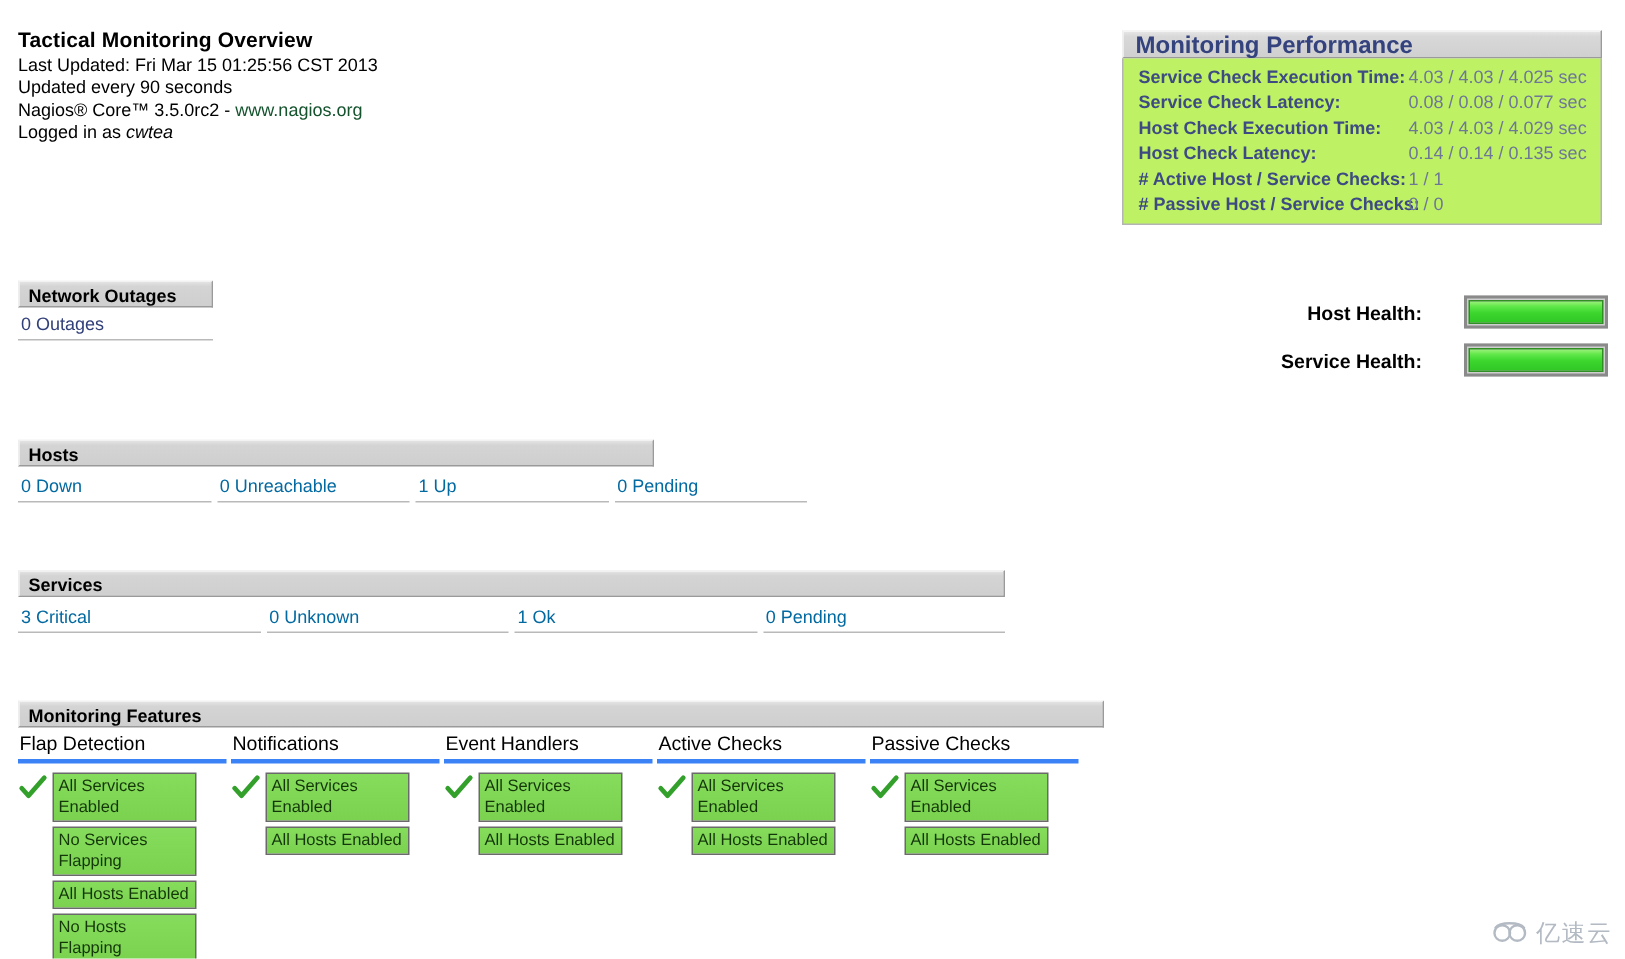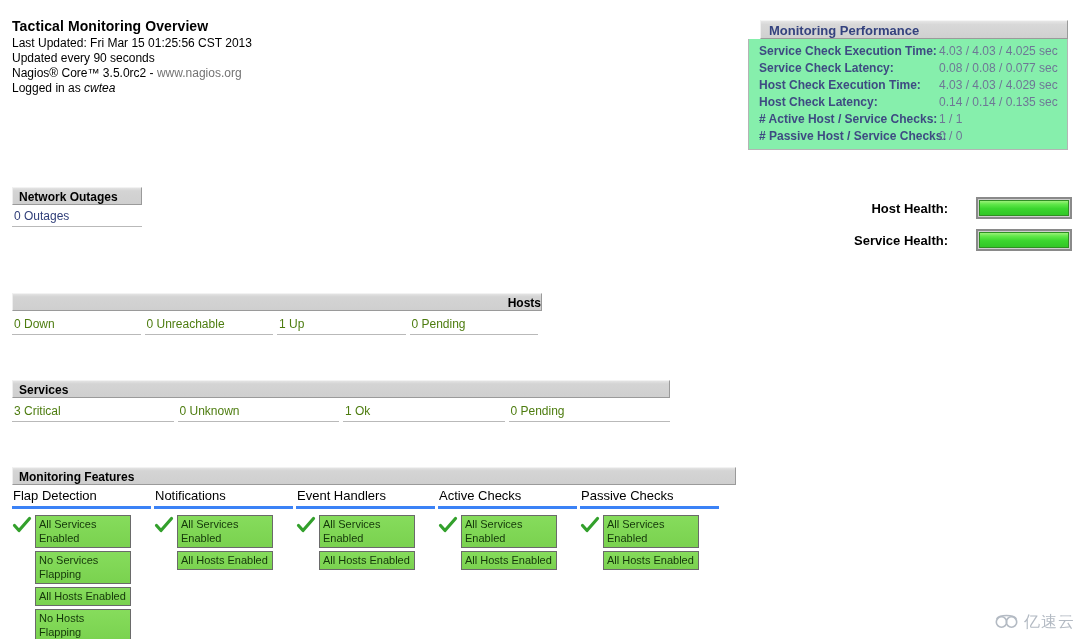--- a/index.html
+++ b/index.html
@@ -30,21 +30,21 @@
     margin: 0 0 2px 0;
     letter-spacing: 0.1px;
   }
   .info-line {
     font-size: 12px;
     line-height: 15px;
     color: #000000;
     white-space: nowrap;
   }
   .info-line .nagios-link {
-    color: #737373;
+    color: #14532d;
     text-decoration: none;
   }
   .info-line .user-name { font-style: italic; }
 
   
   .section-bar {
     background: linear-gradient(to bottom, #e3e3e3 0%, #d4d4d4 18%, #cfcfcf 100%);
     border: 1px solid #9a9a9a;
     border-top-color: #f2f2f2;
     border-left-color: #eeeeee;
@@ -66,34 +66,34 @@
     text-decoration: none;
     display: block;
     padding: 4px 0 3px 2px;
     border-bottom: 1px solid #b9b9b9;
     box-sizing: border-box;
     white-space: nowrap;
   }
 
   
   #hosts-block { left: 12px; top: 293px; width: 526px; }
-  #hosts-block .section-bar { width: 530px; text-align: right; }
+  #hosts-block .section-bar { width: 424px; }
   #services-block { left: 12px; top: 380px; width: 658px; }
   #services-block .section-bar { width: 658px; }
   .status-row { display: flex; margin-top: 2px; }
   .status-cell {
     flex: 1 1 0;
     border-bottom: 1px solid #b9b9b9;
     padding: 4px 0 3px 2px;
     box-sizing: border-box;
     margin-right: 4px;
   }
   .status-cell:last-child { margin-right: 0; }
   .status-cell a {
-    color: #4d7c0f;
+    color: #0369a1;
     text-decoration: none;
     font-size: 12px;
     white-space: nowrap;
   }
 
   
   #features-block { left: 12px; top: 467px; width: 714px; }
   #features-block .section-bar { width: 724px; }
   .feature-cols { display: flex; margin-top: 3px; }
   .feature-col {
@@ -137,30 +137,29 @@
   
   #perf-block { left: 748px; top: 20px; width: 320px; }
   .perf-title {
     background: linear-gradient(to bottom, #e6e6e6 0%, #d8d8d8 20%, #d0d0d0 100%);
     border: 1px solid #9a9a9a;
     border-top-color: #f5f5f5;
     border-left-color: #f0f0f0;
     height: 19px;
     line-height: 19px;
     padding-left: 8px;
-    font-size: 13px;
+    font-size: 16px;
     font-weight: bold;
     color: #34427e;
     box-sizing: border-box;
-    margin-left: 12px;
   }
   .perf-body {
     border: 1px solid #b4b4b4;
     border-top: none;
-    background: #86efac;
+    background: #bef264;
     padding: 4px 0 4px 0;
     box-sizing: border-box;
   }
   .perf-row { display: flex; line-height: 17px; }
   .perf-label {
     width: 190px;
     flex: 0 0 190px;
     padding-left: 10px;
     box-sizing: border-box;
     font-size: 12px;

